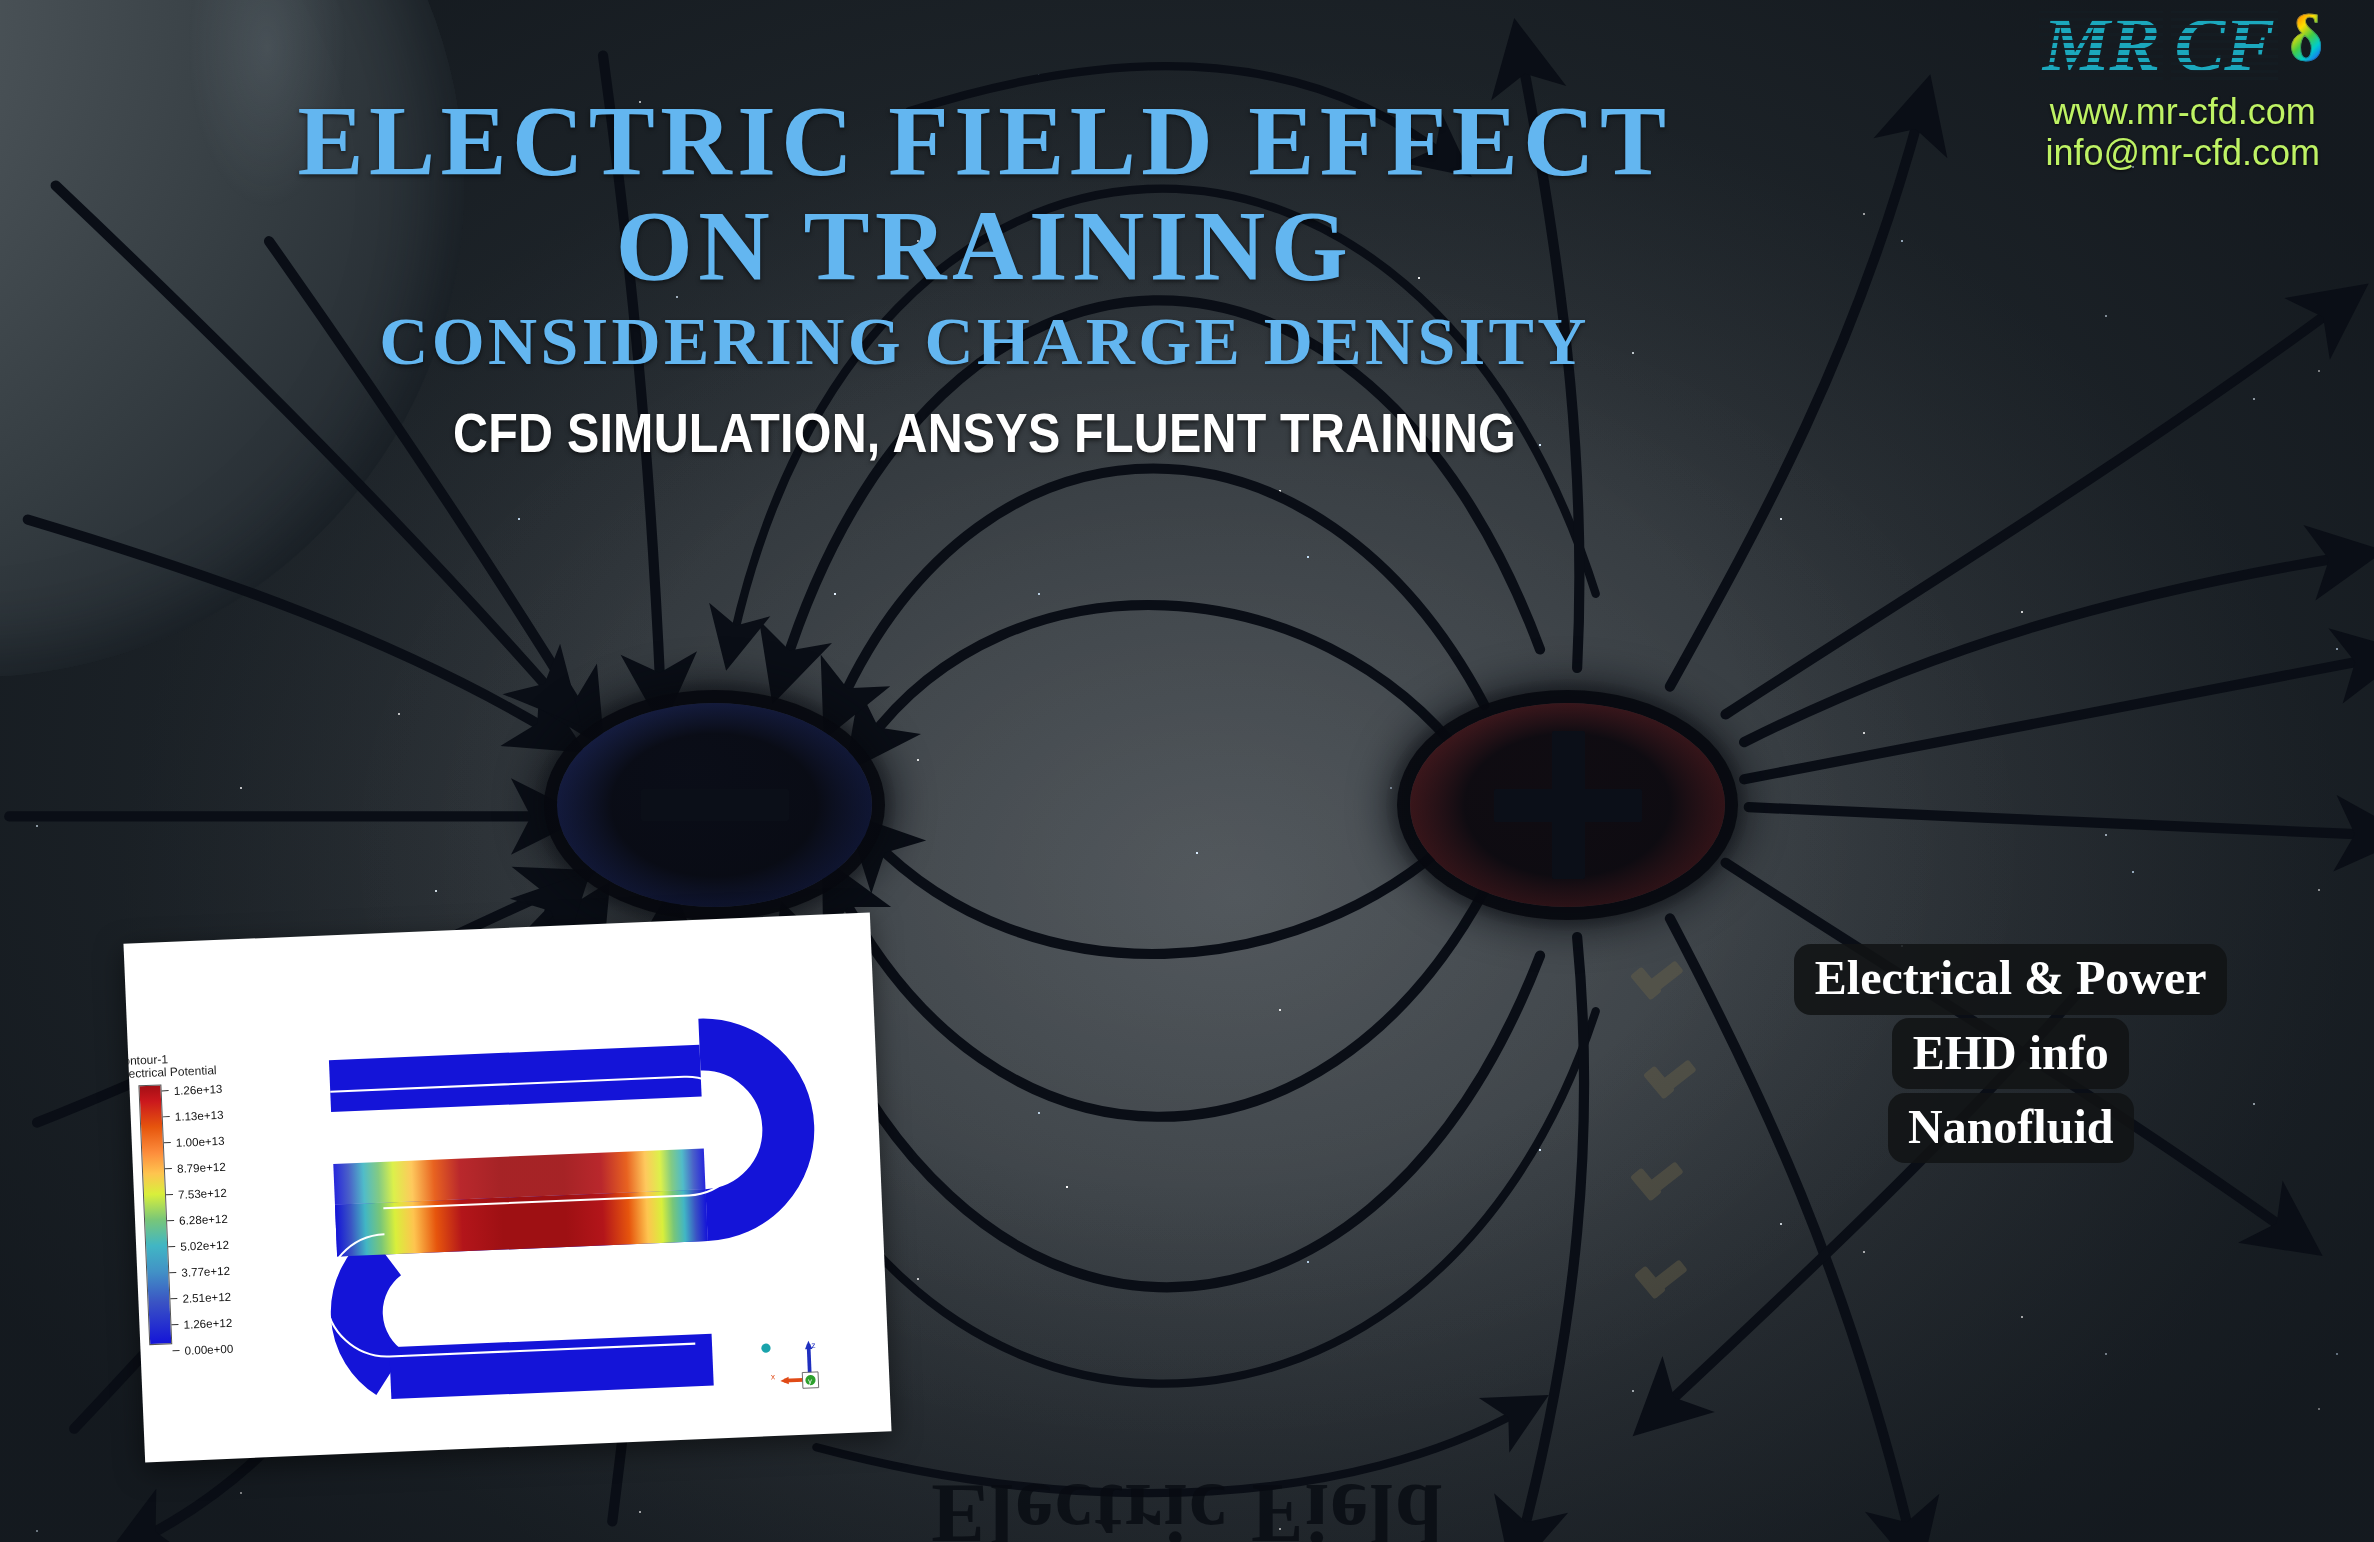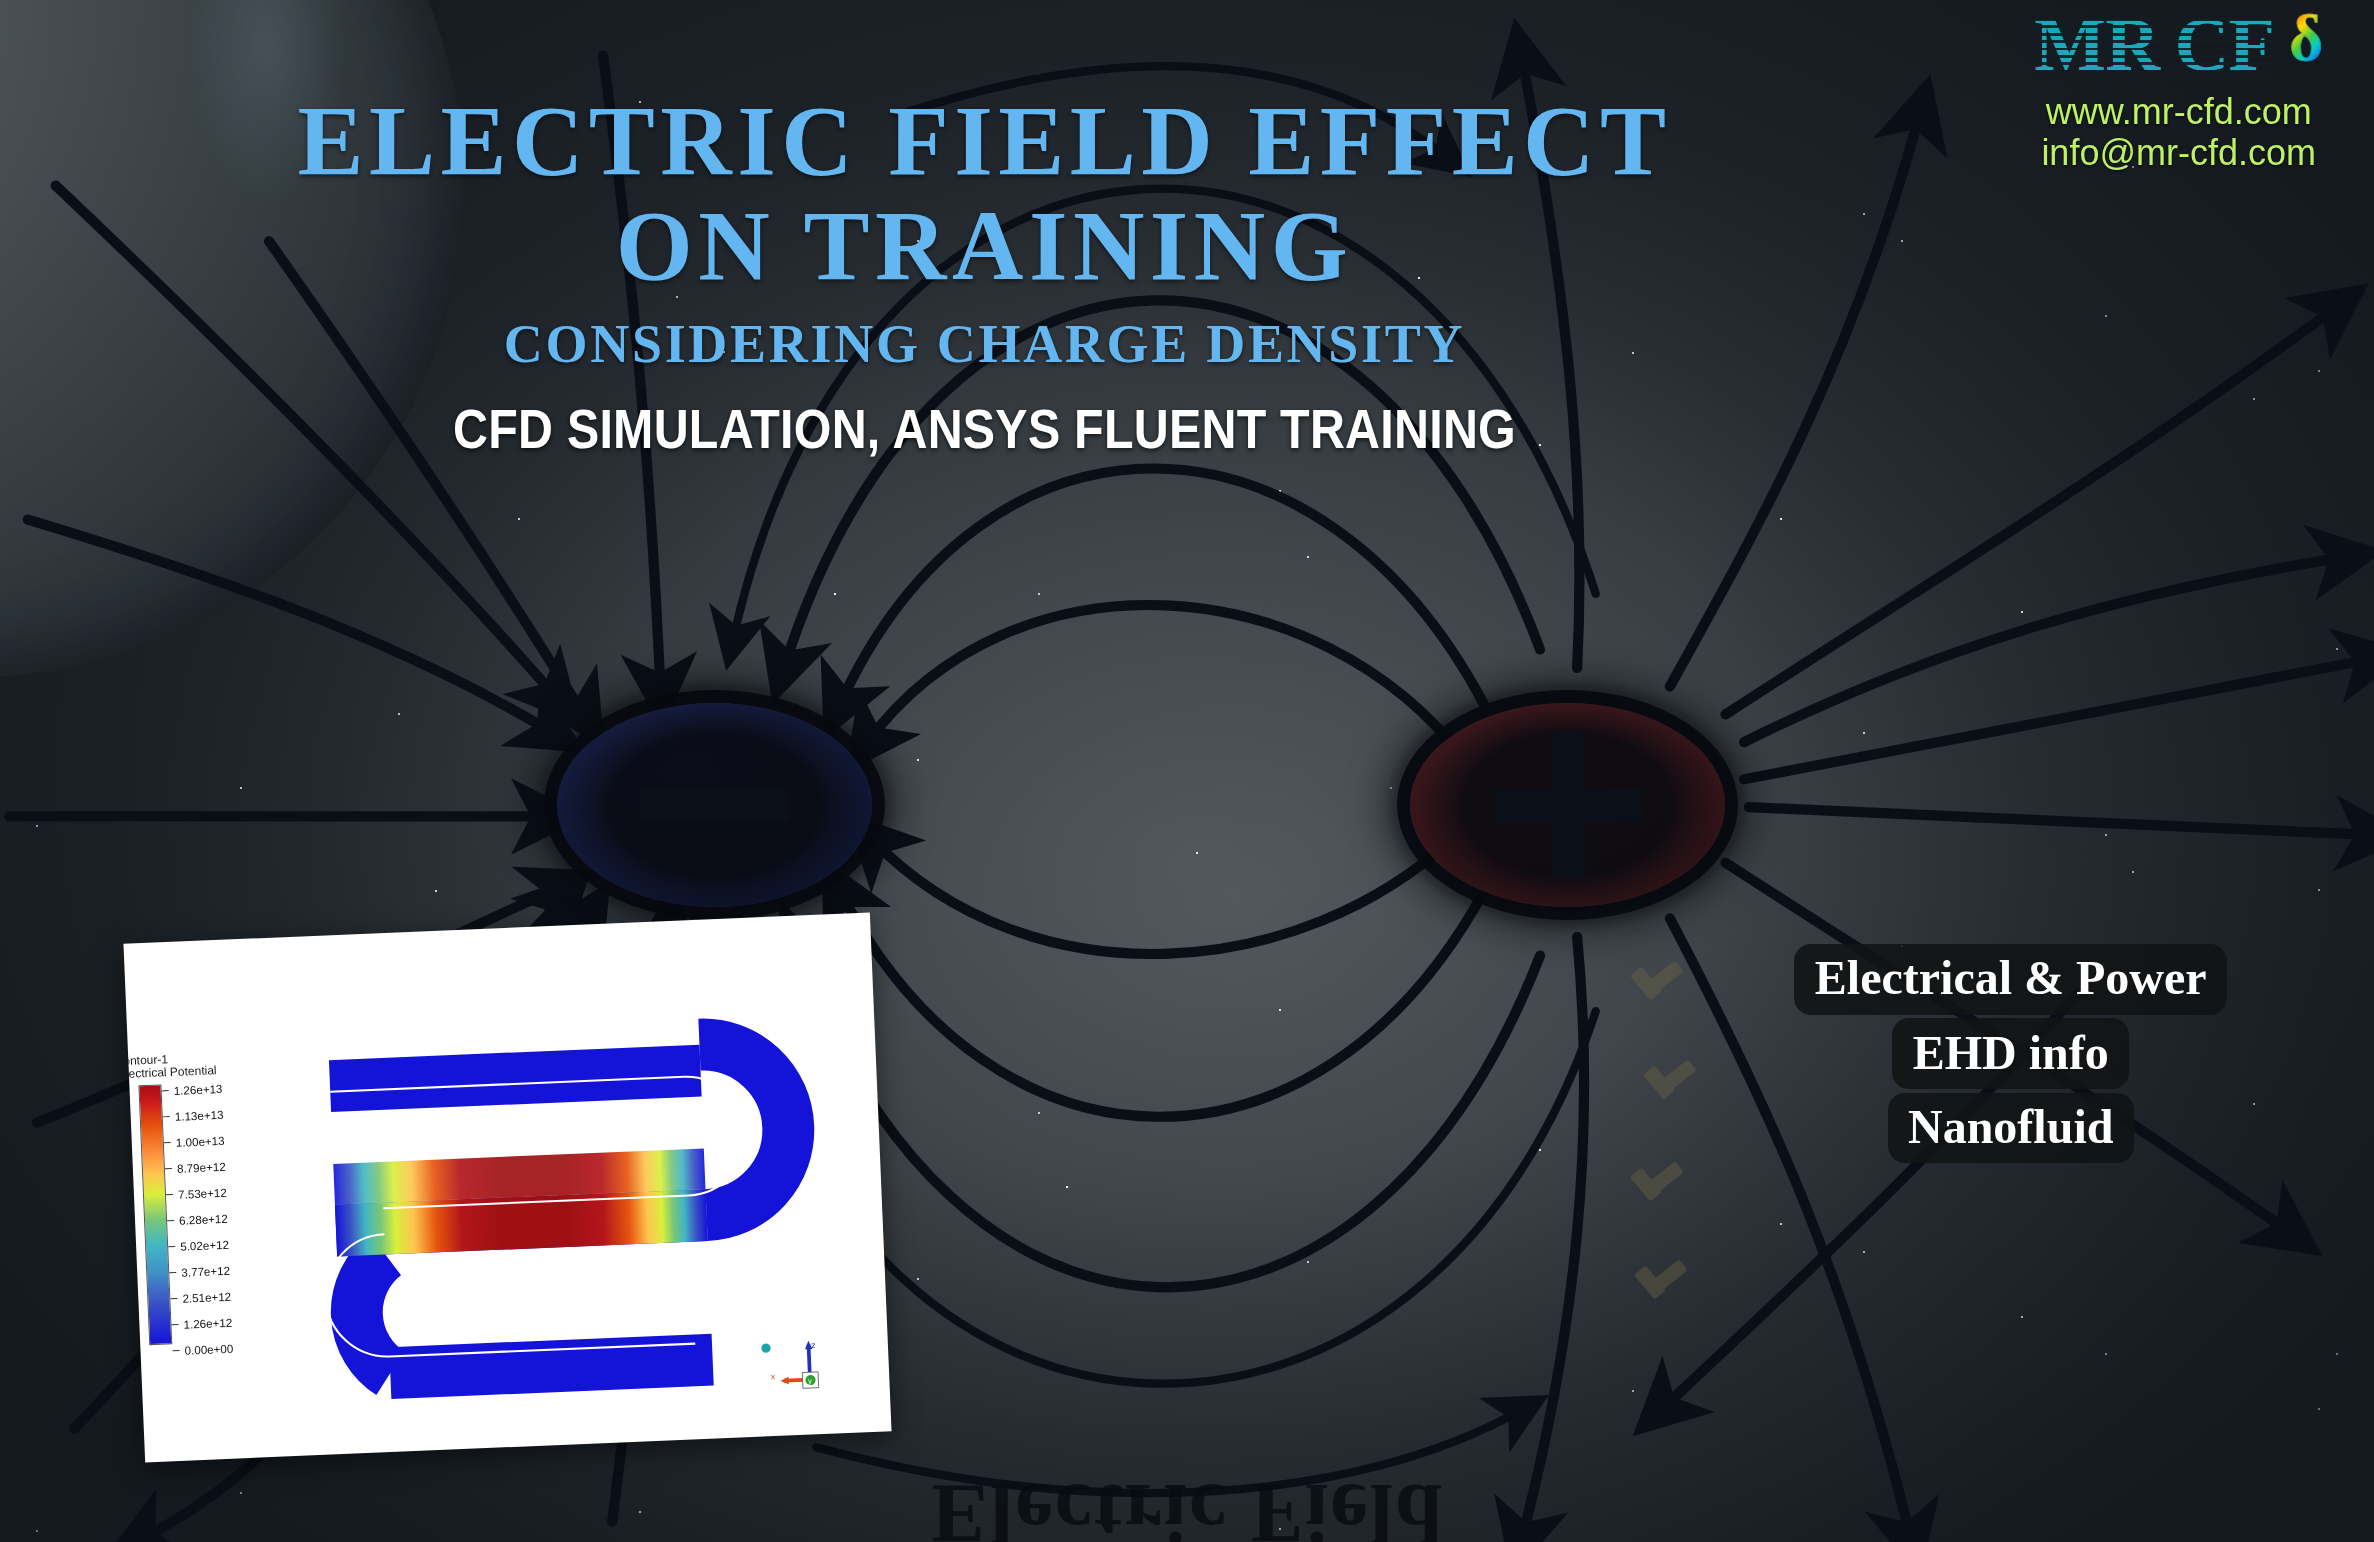--- a/index.html
+++ b/index.html
@@ -153,34 +153,34 @@
   .sign-plus:after{left:58px;top:0;width:33px;height:148px;}
 
   
   .title-wrap{position:absolute;left:16px;top:89px;width:1937px;text-align:center;z-index:6;}
   .title-line{
     font-family:"Liberation Serif",serif;font-weight:bold;
     color:#63b6f0;letter-spacing:.055em;line-height:1.06;
     text-shadow:0 1.9px 4.6px rgba(0,0,0,.55);
   }
   #title-line-1,#title-line-2{font-size:99px;}
-  #title-line-3{font-size:54px;margin-top:17px;letter-spacing:.05em;}
+  #title-line-3{font-size:68px;margin-top:6px;letter-spacing:.05em;}
   #subtitle{
     margin-top:24px;color:#ffffff;font-family:"Liberation Sans",sans-serif;
     font-weight:bold;font-size:55px;letter-spacing:.005em;
     transform:scaleX(.88);transform-origin:center;
     text-shadow:0 1.9px 5.6px rgba(0,0,0,.65);
   }
 
   
   #brand{position:absolute;right:52px;top:5.6px;z-index:9;text-align:center;}
   .brand-logo{display:flex;align-items:flex-start;justify-content:flex-end;gap:15px;height:85px;}
   .brand-word{
     position:relative;color:#1ba8bd;font-family:"Liberation Serif",serif;
-    font-weight:bold;font-size:76px;line-height:76px;letter-spacing:-.01em;
+    font-weight:bold;font-size:76px;line-height:76px;letter-spacing:-.01em;font-style:italic;
   }
   .brand-word:after{
     content:"";position:absolute;left:-3.7px;right:-3.7px;top:0;bottom:0;
     background:repeating-linear-gradient(to bottom,
       rgba(0,0,0,0) 0px, rgba(0,0,0,0) 4.6px,
       rgba(20,28,34,.92) 4.6px, rgba(20,28,34,.92) 7.4px);
     pointer-events:none;
   }
   .brand-delta{
     font-family:"Liberation Serif",serif;font-size:65px;line-height:65px;font-weight:bold;

